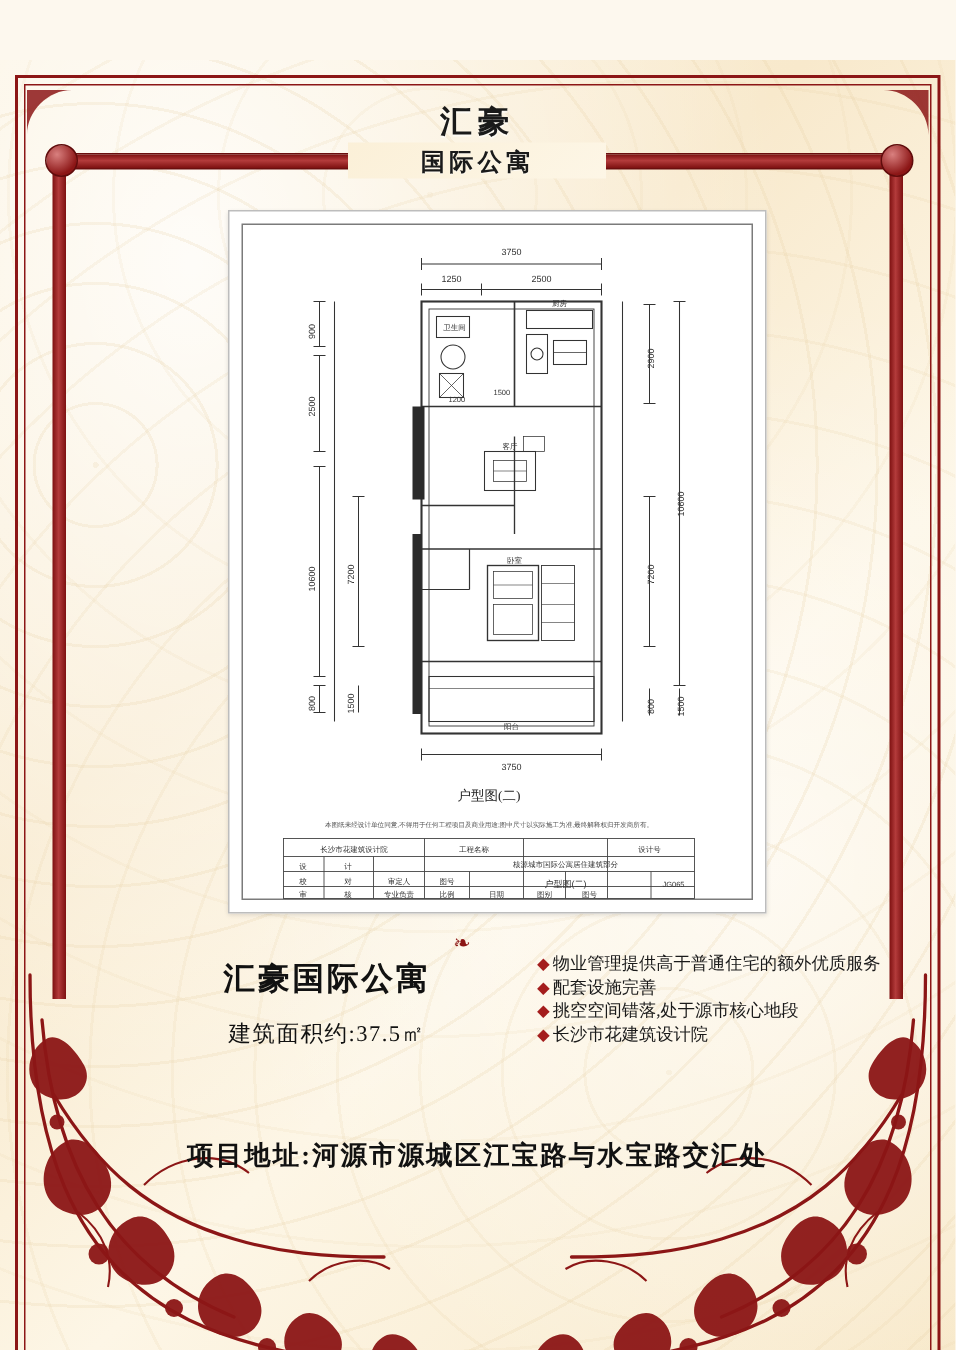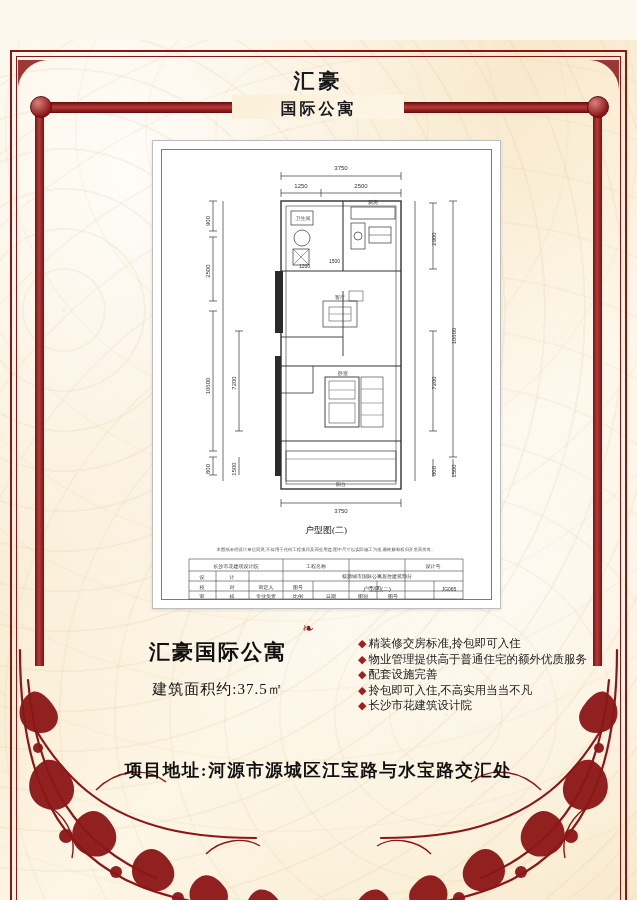--- a/index.html
+++ b/index.html
@@ -114,20 +114,21 @@
 
   
   .plan-panel {
     position: absolute;
     left: 152px; top: 100px;
     width: 347px; height: 467px;
     background: #ffffff;
     border: 1px solid #bdbdbd;
     box-shadow: 0 1px 3px rgba(0,0,0,0.12);
     overflow: hidden;
+    padding-left: 10px;
   }
   .plan-inner-border {
     position: absolute;
     left: 8px; top: 8px;
     right: 8px; bottom: 8px;
     border: 1px solid #7b7b7b;
   }
   .plan-svg { position: absolute; left: 0; top: 0; }
 
   
@@ -400,24 +401,23 @@
 
   <div class="lower-band">
     <div class="name-box">
       <div class="proj-name">汇豪国际公寓</div>
       <div class="proj-area">
         <span>建筑面积约:</span><span>37.5㎡</span>
       </div>
     </div>
 
     <div class="features">
-      <div class="feature-row"><span class="bullet">◆</span><span>精装修交房标准,拎包即可入住</span></div>
       <div class="feature-row"><span class="bullet">◆</span><span>物业管理提供高于普通住宅的额外优质服务</span></div>
       <div class="feature-row"><span class="bullet">◆</span><span>配套设施完善</span></div>
-      <div class="feature-row"><span class="bullet">◆</span><span>拎包即可入住,不高实用当当不凡</span></div>
+      <div class="feature-row"><span class="bullet">◆</span><span>挑空空间错落,处于源市核心地段</span></div>
       <div class="feature-row"><span class="bullet">◆</span><span>长沙市花建筑设计院</span></div>
     </div>
   </div>
 
   <div class="divider-orn">❧</div>
 
   <div class="address">项目地址:河源市源城区江宝路与水宝路交汇处</div>
 
   <svg class="flourish fl-bl" width="300" height="290" viewBox="0 0 300 290">
     <g fill="none" stroke="#8c1616" stroke-width="2.2" stroke-linecap="round">

